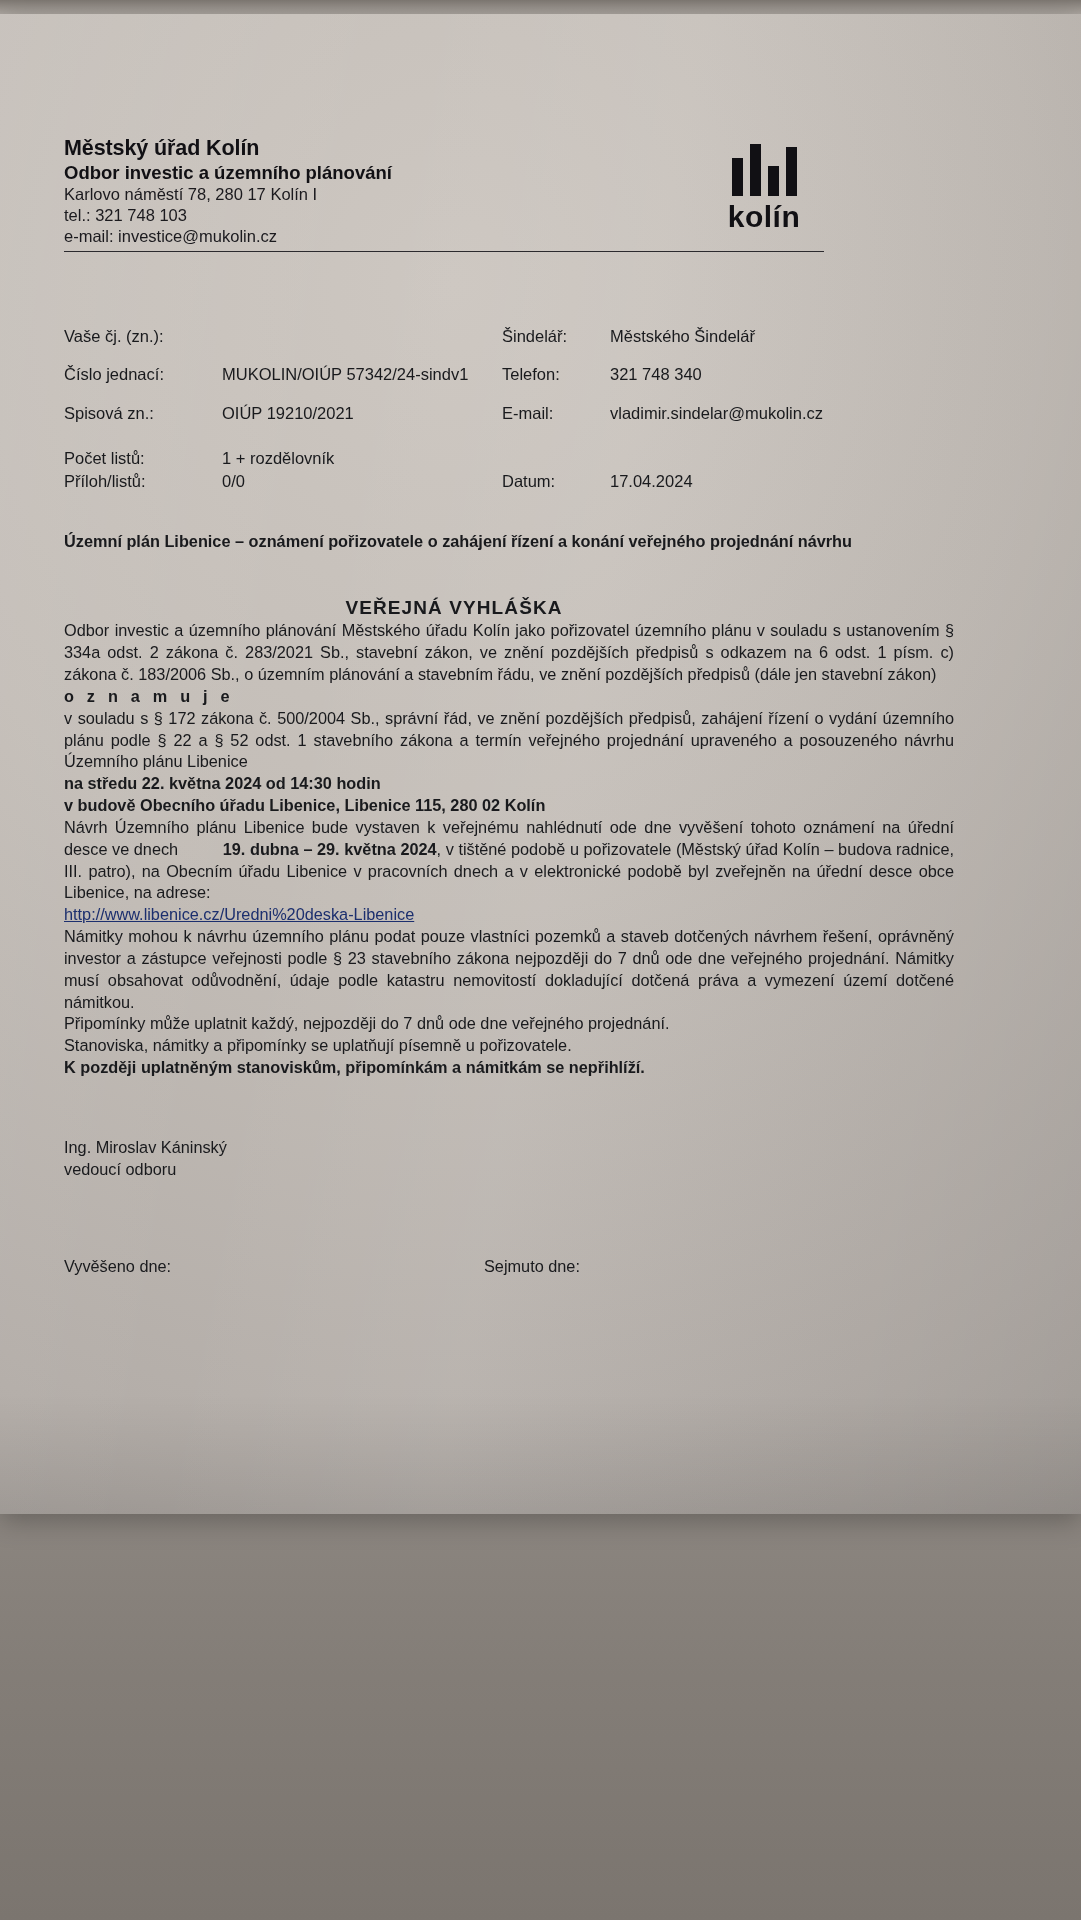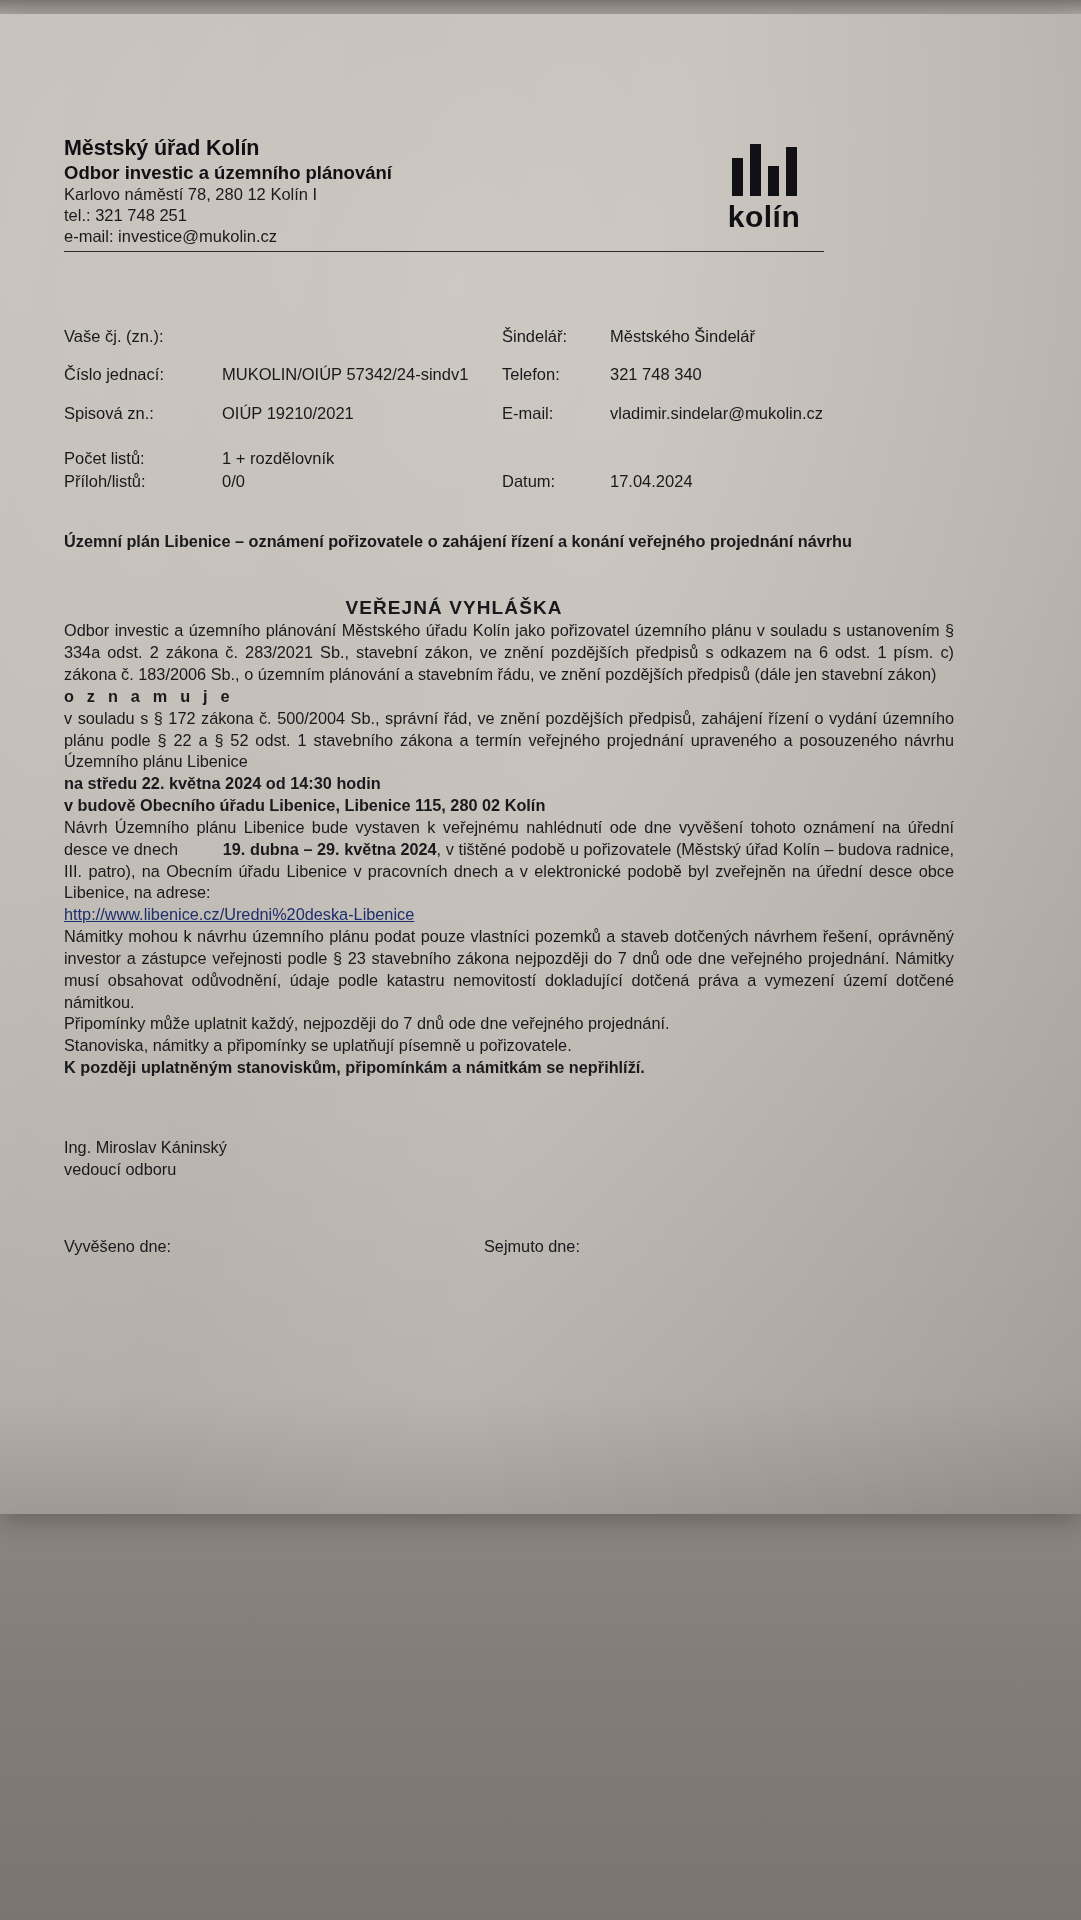--- a/index.html
+++ b/index.html
@@ -228,21 +228,21 @@
   .p-namitky { margin-top: 26px; }
   .p-pripominky { margin-top: 26px; }
   .p-dotcene { margin-top: 26px; }
   .p-stanoviska { margin-top: 26px; }
   .p-bold-note { margin-top: 27px; font-weight: bold; }
 
   .stamp-note { margin-top: 53px; }
   .signer { margin-top: 58px; line-height: 1.33; }
 
   .footer-row {
-    margin-top: 56px;
+    margin-top: 76px;
     display: flex;
   }
   .footer-left { width: 420px; }
   .footer-right { }
 
   b.bold { font-weight: bold; margin-left: 40px; }
 </style>
 </head>
 <body>
 
@@ -252,22 +252,22 @@
 
   <div class="page"></div>
 
   <div class="content">
 
     <div class="letterhead">
       <div class="lh-row">
         <div class="lh-left">
           <div class="org-name">Městský úřad Kolín</div>
           <div class="org-dept">Odbor investic a územního plánování</div>
-          <div class="org-line">Karlovo náměstí 78, 280 12 Kolín I</div>
-          <div class="org-line">tel.: 321 748 251</div>
+          <div class="org-line">Karlovo náměstí 78, 280 17 Kolín I</div>
+          <div class="org-line">tel.: 321 748 103</div>
           <div class="org-line">e-mail: investice@mukolin.cz</div>
         </div>
         <div class="logo">
           <div class="logo-bars">
             <i class="bar1"></i>
               <i class="bar2"></i>
               <i class="bar3"></i>
               <i class="bar4"></i>
           </div>
           <div class="logo-word">kolín</div>

